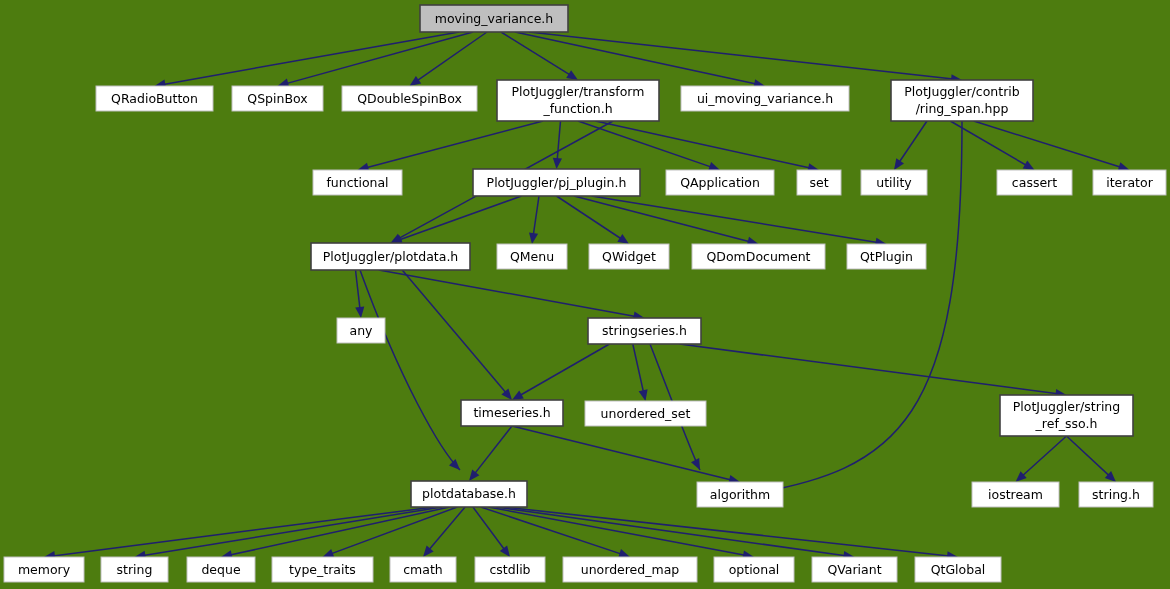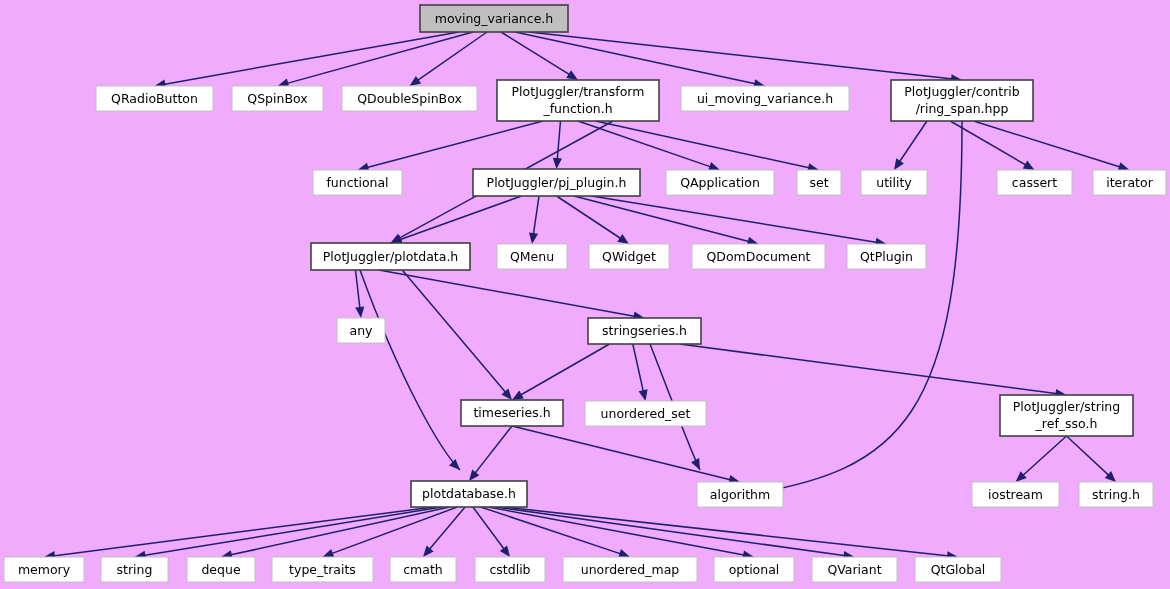--- a/index.html
+++ b/index.html
@@ -1,17 +1,17 @@
 <!DOCTYPE html>
 <html><head>
 <meta charset="utf-8">
 <style>
   html,body{margin:0;padding:0;background:#ffffff;}
   body{font-family:"DejaVu Sans","Liberation Sans",sans-serif;}
-  #graph-wrap{position:relative;width:1170px;height:589px;background:#f0abfc;overflow:hidden;}
+  #graph-wrap{position:relative;width:1170px;height:589px;background:#4d7c0f;overflow:hidden;}
   svg#graph{display:block;width:1170px;height:589px;}
   .node-box{fill:#ffffff;stroke:#c0c0c0;stroke-width:1;}
   .node-box.strong{stroke:#404040;stroke-width:1.6;}
   .node-box.root{fill:#bfbfbf;stroke:#404040;stroke-width:1.6;}
   .node-label{font-family:"DejaVu Sans","Liberation Sans",sans-serif;font-size:12.5px;fill:#000000;text-anchor:middle;dominant-baseline:middle;}
   .edge{fill:none;stroke:#1f1f6e;stroke-width:1.5;}
   .edge-head{fill:#1f1f6e;stroke:none;}
 </style>
 </head>
 <body>

